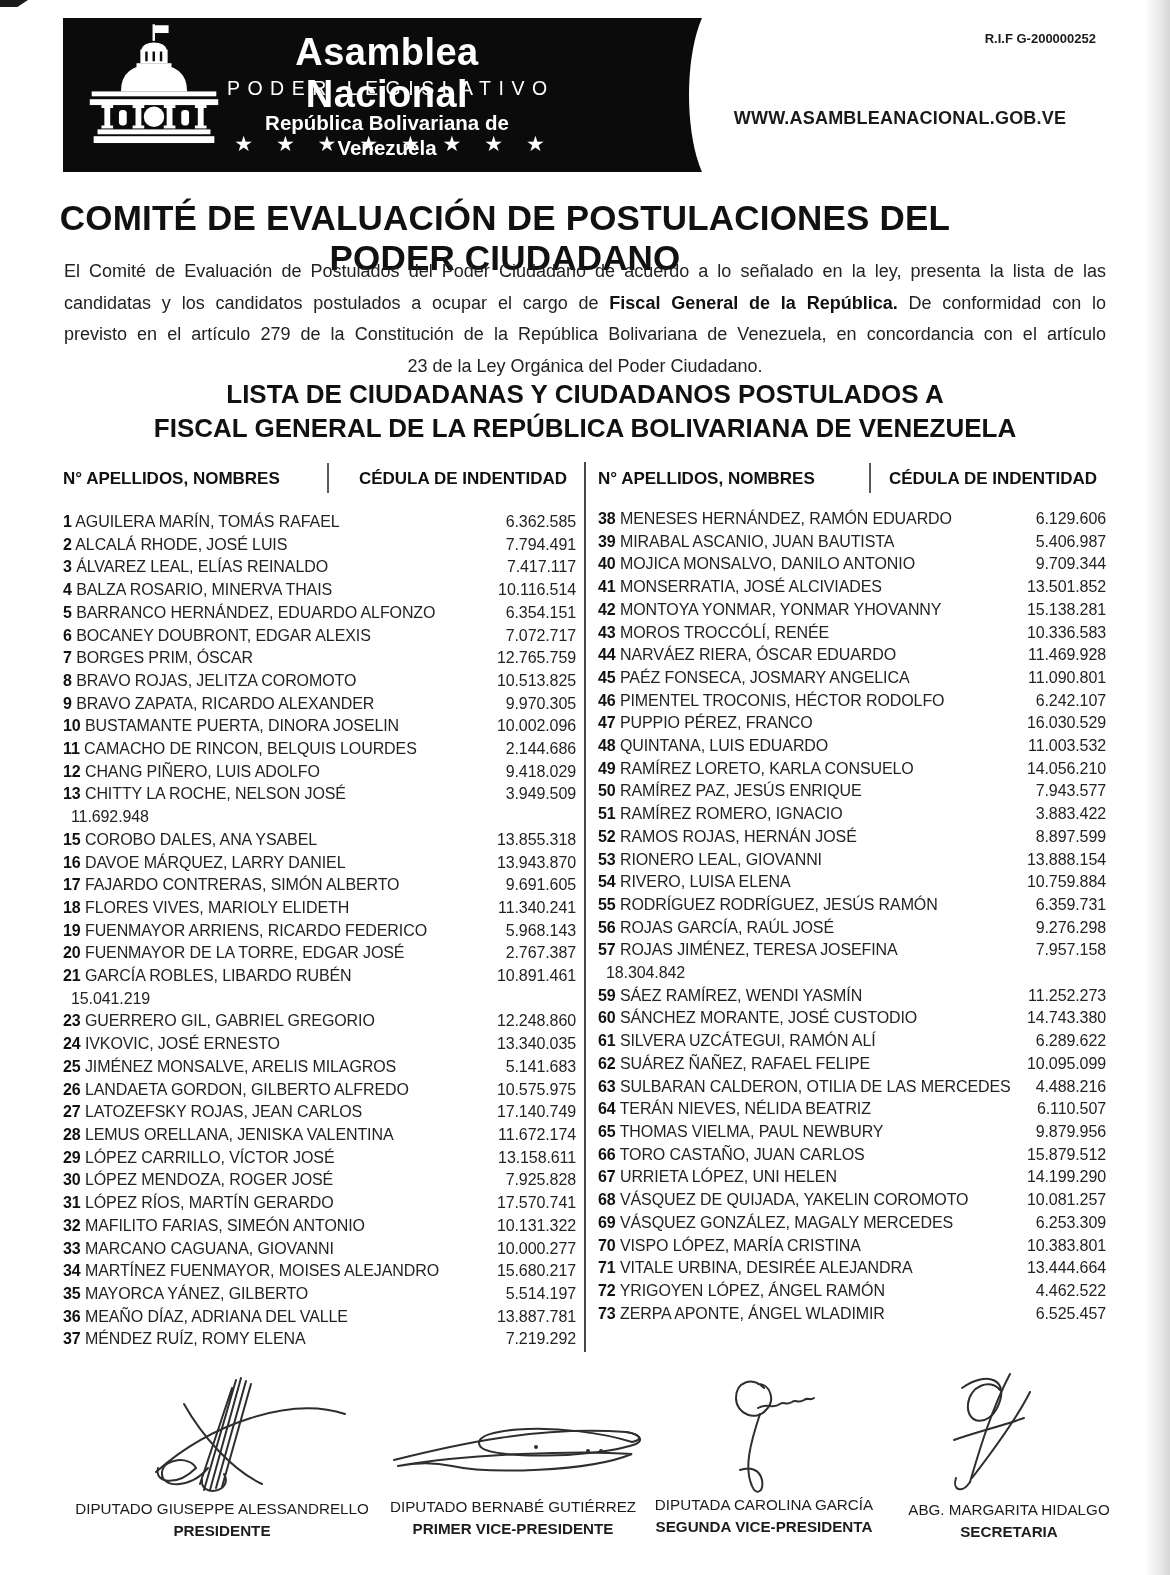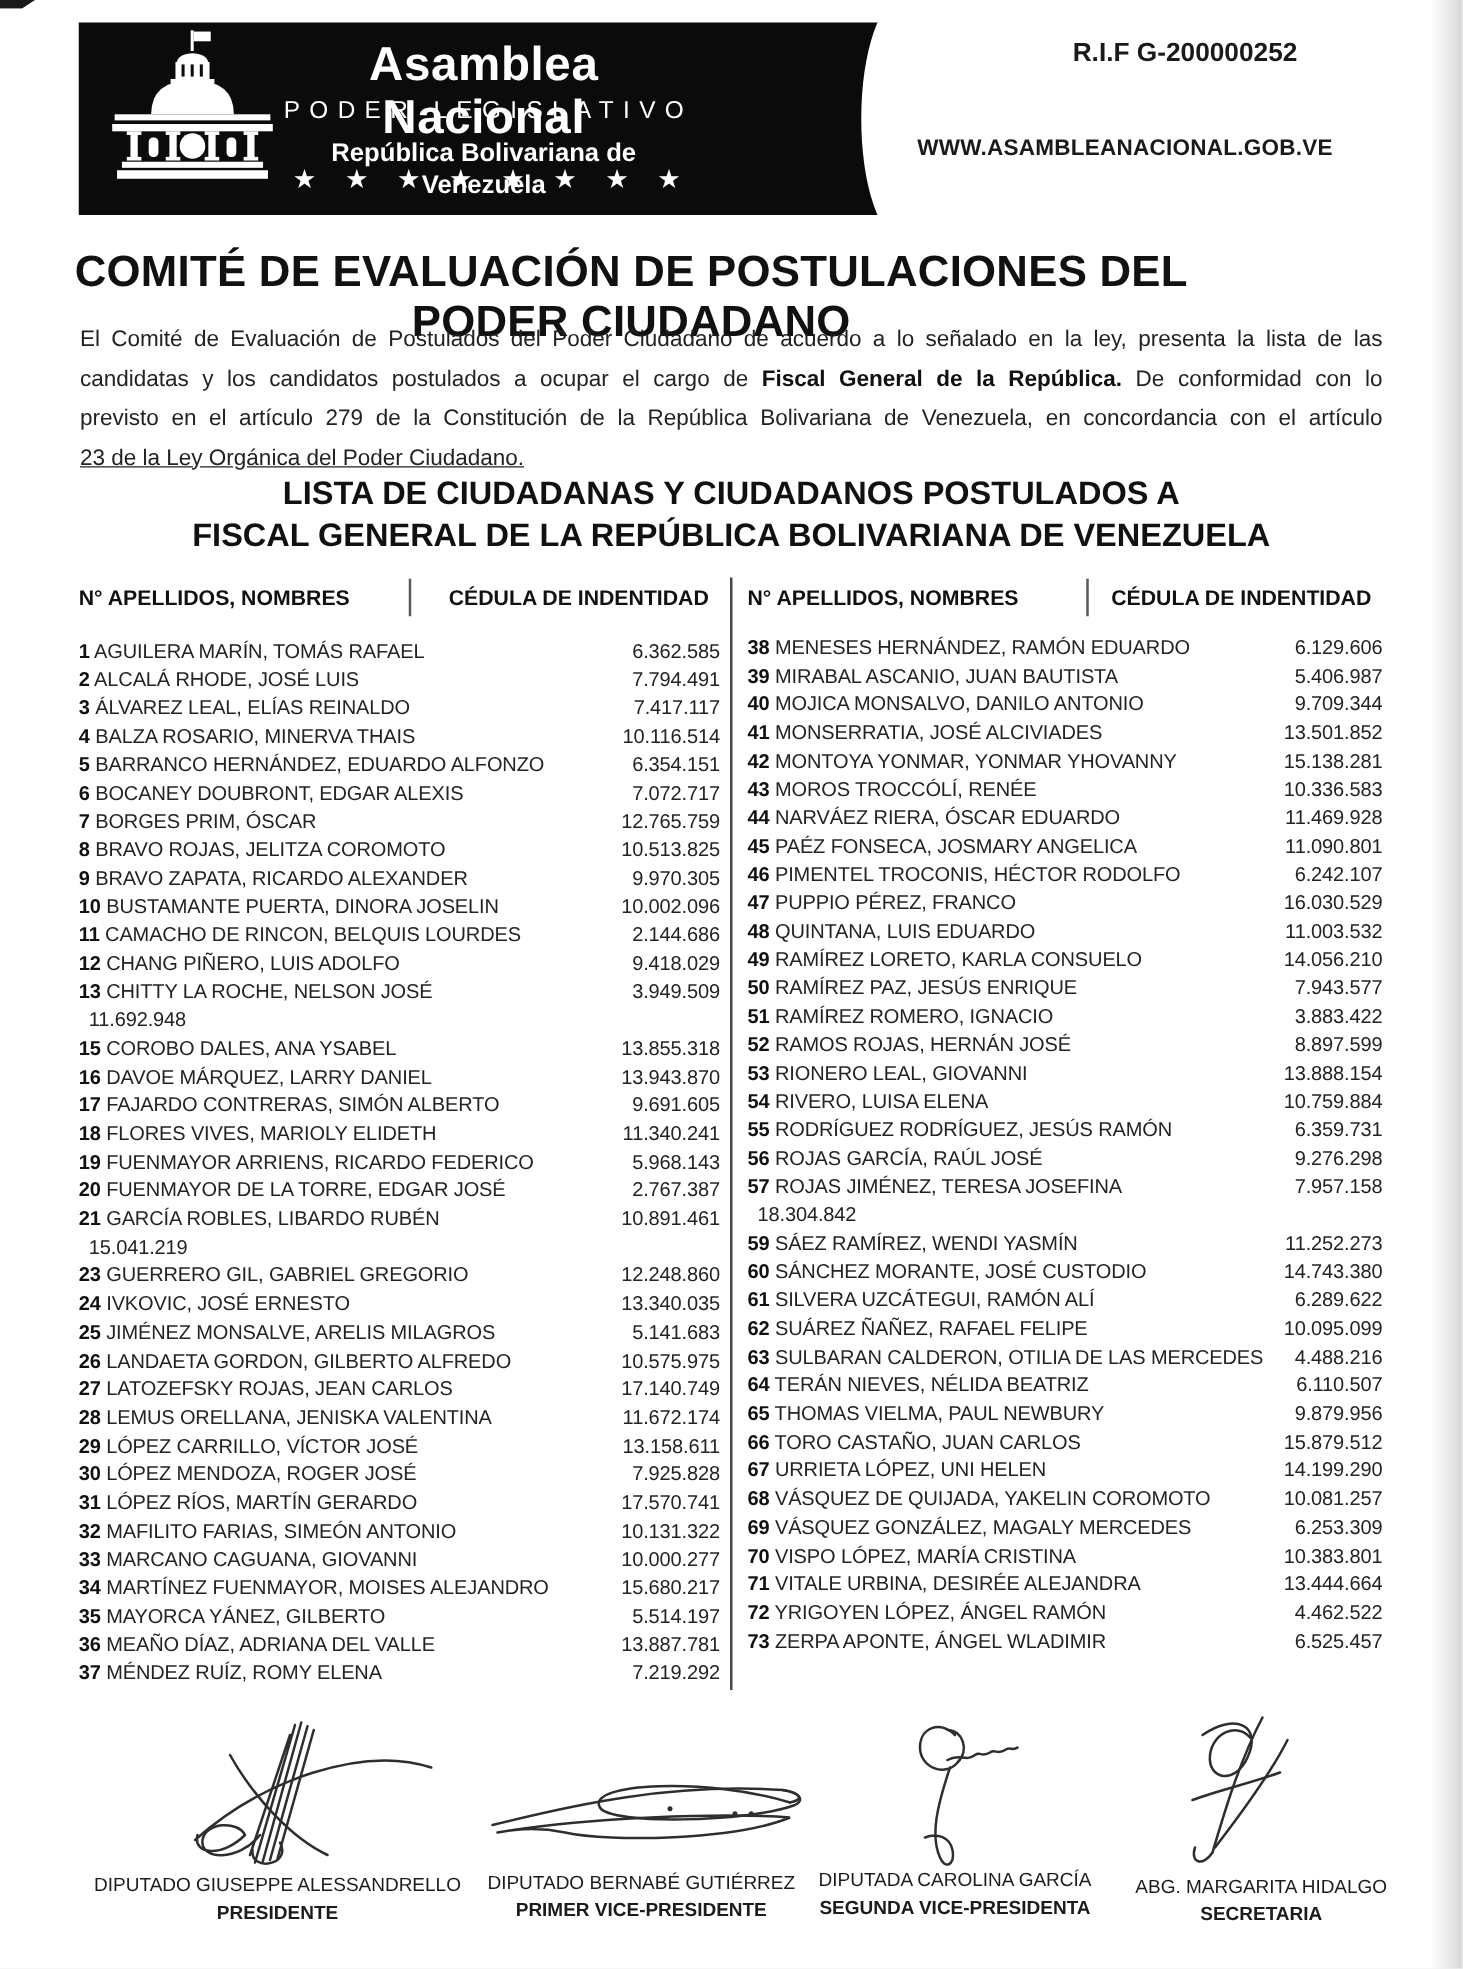--- a/index.html
+++ b/index.html
@@ -19,31 +19,31 @@
   .capitol { position:absolute; left:18px; top:5px; width:146px; height:132px; }
   .an-title { position:absolute; left:150px; top:13px; width:348px; text-align:center;
               color:#ffffff; font-weight:bold; font-size:38px; line-height:42px; letter-spacing:0.5px; }
   .an-poder { position:absolute; left:150px; top:58px; width:348px; text-align:center;
               color:#ffffff; font-size:19.5px; line-height:24px; letter-spacing:7.5px; text-indent:7.5px; }
   .an-rep   { position:absolute; left:150px; top:92px; width:348px; text-align:center;
               color:#ffffff; font-weight:bold; font-size:20.5px; line-height:25px; }
   .an-stars { position:absolute; left:154px; top:113px; width:345px; text-align:center;
               color:#ffffff; font-size:21px; line-height:26px; word-spacing:17px; }
 
-  .rif     { position:absolute; left:828px; top:31px; width:240px; text-align:center;
-             font-weight:bold; font-size:21px; color:#1a1a1a; }
+  .rif     { position:absolute; left:856px; top:31px; width:240px; text-align:right;
+             font-weight:bold; font-size:13px; color:#1a1a1a; }
   .website { position:absolute; left:716px; top:108px; width:368px; text-align:center;
              font-weight:bold; font-size:18px; color:#1a1a1a; letter-spacing:0.2px; }
 
   
   .doc-title { position:absolute; left:0; top:198px; width:1010px; text-align:center;
                font-size:35px; font-weight:bold; color:#111; letter-spacing:0.2px; }
   .intro { position:absolute; left:64px; top:256px; width:1042px; font-size:18px; color:#222; }
   .intro .jline { line-height:31.5px; text-align:justify; text-align-last:justify; white-space:nowrap; }
-  .intro .lline { line-height:31.5px; text-align:left;text-decoration:underline; }
+  .intro .lline { line-height:31.5px; text-align:center; }
   .intro b { color:#111; }
 
   .list-title { position:absolute; left:0; top:378px; width:1170px; text-align:center;
                 font-size:26px; font-weight:bold; color:#111; line-height:33.5px; }
 
   
   .col-hdr { position:absolute; top:467px; font-size:17px; font-weight:bold; color:#111; line-height:24px; }
   .hdr-name-left { left:63px; }
   .hdr-ced-left  { left:350px; width:226px; text-align:center; }
   .hdr-name-right{ left:598px; }

